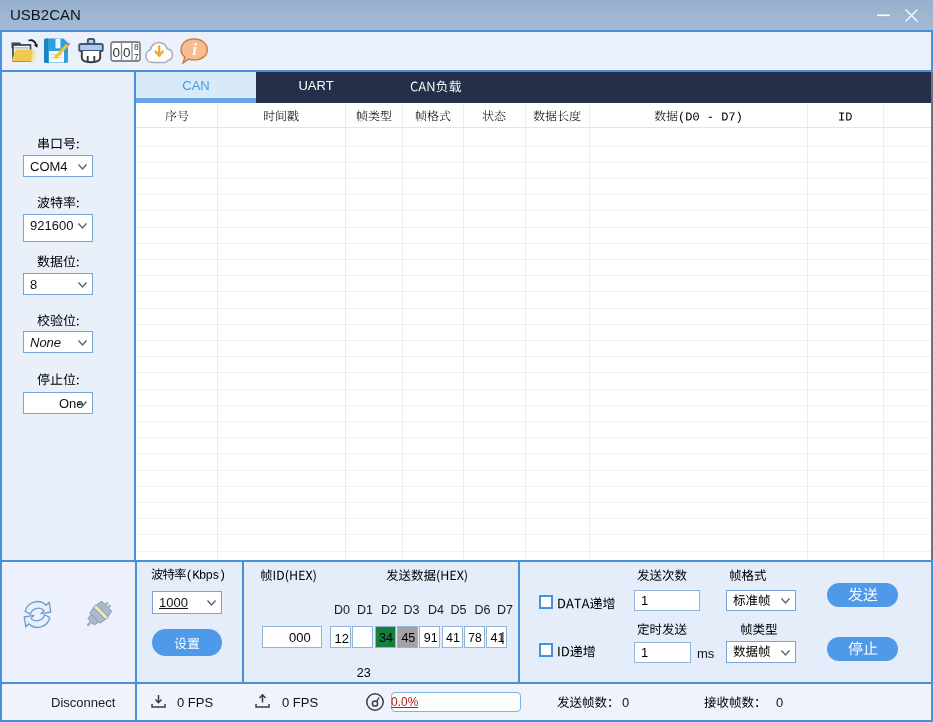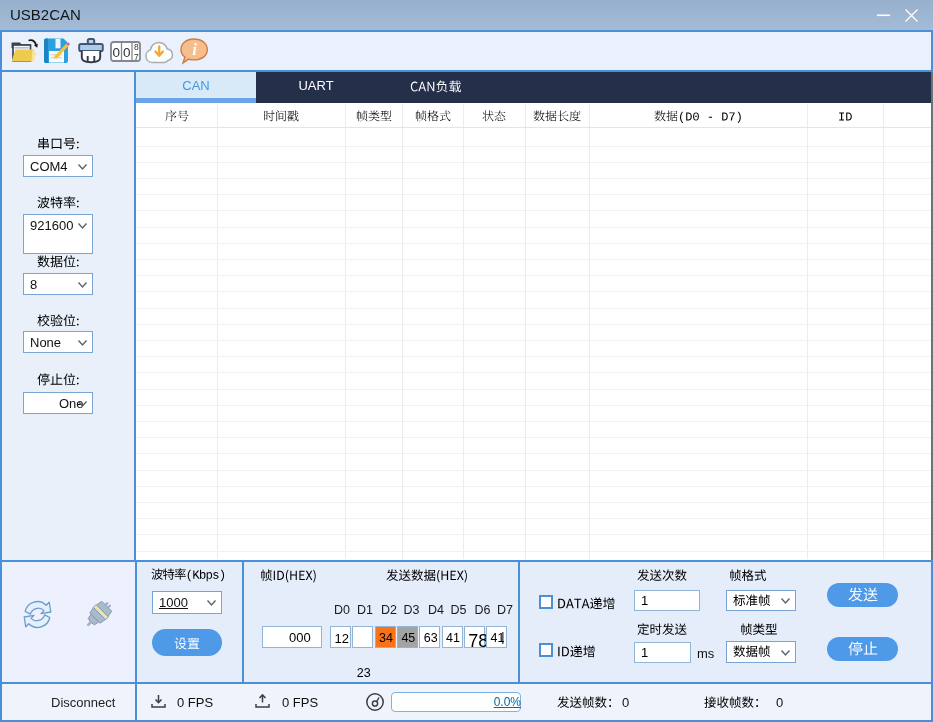--- a/index.html
+++ b/index.html
@@ -67,21 +67,21 @@
       <div style="position:absolute;left:6px;top:0;height:20px;display:flex;align-items:center;">
         <span style="font-size:13px;color:#111;">COM4</span>
       </div>
       <svg style="position:absolute;right:4px;top:7px" width="11" height="8" viewBox="0 0 11 8">
         <path d="M1.5 1.5 L5.5 6 L9.5 1.5" fill="none" stroke="#5a6470" stroke-width="1.4"></path>
       </svg>
     </div>
 <div style="position:absolute;left:36.693px;top:195px;"><svg width="44" height="17" viewBox="0 -12.3 44 17" style="overflow:visible">
         <path fill="#000" d="M1.2 -10.1C2.0 -9.7 3.0 -9.0 3.4 -8.6L4.0 -9.4C3.5 -9.8 2.5 -10.4 1.8 -10.8ZM0.5 -6.6C1.3 -6.2 2.3 -5.6 2.8 -5.2L3.4 -6.0C2.8 -6.4 1.8 -7.0 1.0 -7.3ZM0.8 0.3 1.7 0.9C2.3 -0.3 3.1 -2.0 3.7 -3.3L2.9 -3.9C2.3 -2.4 1.4 -0.7 0.8 0.3ZM7.8 -8.1V-5.8H5.5V-8.1ZM4.6 -9.0V-5.7C4.6 -3.9 4.5 -1.3 3.0 0.5C3.3 0.6 3.7 0.9 3.8 1.0C5.1 -0.6 5.5 -3.0 5.5 -5.0H5.9C6.4 -3.6 7.0 -2.4 7.9 -1.5C7.0 -0.7 6.0 -0.1 4.8 0.3C5.0 0.4 5.3 0.8 5.4 1.1C6.6 0.7 7.7 0.0 8.6 -0.8C9.5 0.0 10.6 0.7 11.9 1.0C12.1 0.8 12.3 0.4 12.6 0.2C11.3 -0.1 10.2 -0.7 9.3 -1.5C10.3 -2.5 11.1 -3.9 11.5 -5.6L10.9 -5.9L10.7 -5.8H8.7V-8.1H11.2C11.0 -7.5 10.7 -6.9 10.5 -6.5L11.3 -6.2C11.7 -6.9 12.1 -8.0 12.4 -8.9L11.7 -9.1L11.6 -9.0H8.7V-10.9H7.8V-9.0ZM6.8 -5.0H10.3C9.9 -3.8 9.3 -2.9 8.6 -2.1C7.8 -2.9 7.2 -3.9 6.8 -5.0Z M18.9 -2.8C19.6 -2.1 20.3 -1.2 20.5 -0.6L21.3 -1.1C21.0 -1.7 20.3 -2.6 19.7 -3.2ZM21.3 -10.9V-9.5H18.8V-8.6H21.3V-7.0H18.1V-6.0H22.9V-4.5H18.3V-3.6H22.9V-0.2C22.9 0.0 22.9 0.1 22.7 0.1C22.5 0.1 21.7 0.1 21.0 0.1C21.1 0.3 21.2 0.8 21.3 1.0C22.3 1.0 22.9 1.0 23.3 0.9C23.8 0.7 23.9 0.4 23.9 -0.2V-3.6H25.4V-4.5H23.9V-6.0H25.5V-7.0H22.3V-8.6H24.9V-9.5H22.3V-10.9ZM14.3 -9.9C14.1 -8.3 13.9 -6.6 13.5 -5.5C13.7 -5.4 14.1 -5.2 14.3 -5.1C14.5 -5.7 14.6 -6.5 14.8 -7.3H15.8V-4.1C14.9 -3.9 14.2 -3.7 13.6 -3.5L13.8 -2.5L15.8 -3.1V1.0H16.7V-3.4L18.0 -3.9L18.0 -4.8L16.7 -4.4V-7.3H17.9V-8.2H16.7V-10.9H15.8V-8.2H14.9C15.0 -8.7 15.0 -9.3 15.1 -9.8Z M36.8 -8.4C36.3 -7.8 35.5 -7.1 34.9 -6.7L35.6 -6.2C36.2 -6.6 37.0 -7.3 37.6 -7.9ZM26.7 -4.4 27.2 -3.6C28.1 -4.0 29.1 -4.6 30.1 -5.1L30.0 -5.9C28.8 -5.3 27.5 -4.7 26.7 -4.4ZM27.1 -7.8C27.8 -7.3 28.7 -6.7 29.1 -6.3L29.8 -6.9C29.3 -7.3 28.5 -7.9 27.8 -8.3ZM34.8 -5.3C35.7 -4.8 36.8 -4.0 37.4 -3.5L38.1 -4.0C37.5 -4.6 36.4 -5.3 35.5 -5.8ZM26.7 -2.6V-1.7H32.0V1.0H33.0V-1.7H38.4V-2.6H33.0V-3.7H32.0V-2.6ZM31.7 -10.8C31.9 -10.5 32.1 -10.1 32.3 -9.8H26.9V-8.9H31.7C31.3 -8.2 30.9 -7.7 30.7 -7.5C30.5 -7.3 30.3 -7.1 30.1 -7.1C30.2 -6.9 30.3 -6.5 30.4 -6.3C30.6 -6.4 30.9 -6.4 32.4 -6.5C31.7 -5.9 31.2 -5.4 30.9 -5.2C30.5 -4.8 30.1 -4.6 29.9 -4.5C30.0 -4.3 30.1 -3.9 30.1 -3.7C30.4 -3.8 30.9 -3.9 34.3 -4.2C34.4 -4.0 34.6 -3.7 34.6 -3.5L35.4 -3.9C35.1 -4.5 34.5 -5.4 33.9 -6.1L33.2 -5.8C33.4 -5.5 33.6 -5.2 33.8 -4.9L31.5 -4.7C32.6 -5.6 33.8 -6.8 34.8 -8.0L34.0 -8.4C33.8 -8.1 33.4 -7.7 33.1 -7.4L31.5 -7.3C31.9 -7.7 32.3 -8.3 32.7 -8.9H38.2V-9.8H33.4C33.2 -10.1 32.9 -10.6 32.6 -11.0Z M40.8 -5.1C41.3 -5.1 41.7 -5.4 41.7 -6.0C41.7 -6.5 41.3 -6.9 40.8 -6.9C40.3 -6.9 39.9 -6.5 39.9 -6.0C39.9 -5.4 40.3 -5.1 40.8 -5.1ZM40.8 0.2C41.3 0.2 41.7 -0.2 41.7 -0.7C41.7 -1.3 41.3 -1.6 40.8 -1.6C40.3 -1.6 39.9 -1.3 39.9 -0.7C39.9 -0.2 40.3 0.2 40.8 0.2Z"></path>
       </svg></div>
-<div style="position:absolute;left:23px;top:214px;width:70px;height:40px;background:#fff;border:1px solid #78a5d3;box-sizing:border-box;">
+<div style="position:absolute;left:23px;top:214px;width:70px;height:28px;background:#fff;border:1px solid #78a5d3;box-sizing:border-box;">
       <div style="position:absolute;left:6px;top:0;height:20px;display:flex;align-items:center;">
         <span style="font-size:13px;color:#111;">921600</span>
       </div>
       <svg style="position:absolute;right:4px;top:7px" width="11" height="8" viewBox="0 0 11 8">
         <path d="M1.5 1.5 L5.5 6 L9.5 1.5" fill="none" stroke="#5a6470" stroke-width="1.4"></path>
       </svg>
     </div>
 <div style="position:absolute;left:36.693px;top:254px;"><svg width="44" height="17" viewBox="0 -12.3 44 17" style="overflow:visible">
         <path fill="#000" d="M5.8 -10.7C5.5 -10.2 5.1 -9.4 4.8 -8.9L5.4 -8.6C5.8 -9.1 6.2 -9.7 6.6 -10.3ZM1.1 -10.3C1.5 -9.8 1.8 -9.0 1.9 -8.6L2.7 -8.9C2.6 -9.4 2.2 -10.1 1.9 -10.6ZM5.3 -3.4C5.0 -2.7 4.6 -2.1 4.1 -1.6C3.6 -1.9 3.1 -2.1 2.6 -2.3C2.8 -2.7 3.0 -3.0 3.2 -3.4ZM1.4 -2.0C2.1 -1.7 2.8 -1.4 3.4 -1.1C2.6 -0.5 1.6 -0.1 0.5 0.2C0.7 0.4 0.9 0.7 1.0 0.9C2.2 0.6 3.3 0.1 4.2 -0.7C4.7 -0.4 5.1 -0.1 5.4 0.1L6.0 -0.6C5.7 -0.8 5.3 -1.0 4.9 -1.2C5.6 -2.0 6.1 -2.9 6.4 -4.0L5.9 -4.2L5.7 -4.2H3.6L3.9 -4.9L3.0 -5.0C2.9 -4.8 2.8 -4.5 2.7 -4.2H0.9V-3.4H2.3C2.0 -2.9 1.7 -2.4 1.4 -2.0ZM3.3 -10.9V-8.5H0.7V-7.7H3.0C2.4 -6.9 1.4 -6.0 0.5 -5.7C0.7 -5.5 0.9 -5.1 1.0 -4.9C1.8 -5.3 2.7 -6.1 3.3 -6.8V-5.3H4.3V-7.0C4.9 -6.6 5.7 -6.0 6.0 -5.7L6.5 -6.4C6.2 -6.6 5.1 -7.3 4.4 -7.7H6.9V-8.5H4.3V-10.9ZM8.2 -10.8C7.9 -8.5 7.3 -6.3 6.3 -5.0C6.5 -4.8 6.8 -4.5 7.0 -4.4C7.3 -4.9 7.6 -5.4 7.9 -6.1C8.2 -4.8 8.5 -3.6 9.0 -2.6C8.3 -1.4 7.3 -0.4 5.9 0.3C6.0 0.5 6.3 0.9 6.4 1.1C7.7 0.4 8.7 -0.5 9.5 -1.7C10.2 -0.6 11.0 0.3 12.0 0.9C12.1 0.7 12.4 0.3 12.6 0.2C11.5 -0.4 10.7 -1.4 10.0 -2.6C10.7 -3.9 11.2 -5.5 11.4 -7.5H12.3V-8.4H8.6C8.8 -9.1 9.0 -9.9 9.1 -10.7ZM10.5 -7.5C10.3 -6.0 10.0 -4.7 9.5 -3.6C9.0 -4.8 8.7 -6.1 8.4 -7.5Z M19.3 -3.1V1.1H20.1V0.5H24.2V1.0H25.1V-3.1H22.5V-4.7H25.5V-5.6H22.5V-7.0H25.0V-10.3H18.1V-6.4C18.1 -4.4 18.0 -1.5 16.7 0.5C16.9 0.6 17.3 0.9 17.5 1.0C18.6 -0.6 18.9 -2.8 19.0 -4.7H21.6V-3.1ZM19.1 -9.5H24.1V-7.8H19.1ZM19.1 -7.0H21.6V-5.6H19.1L19.1 -6.4ZM20.1 -0.3V-2.3H24.2V-0.3ZM15.2 -10.9V-8.3H13.5V-7.4H15.2V-4.5C14.5 -4.3 13.9 -4.1 13.4 -4.0L13.6 -3.1L15.2 -3.5V-0.2C15.2 0.0 15.1 0.1 14.9 0.1C14.8 0.1 14.3 0.1 13.7 0.1C13.8 0.3 14.0 0.7 14.0 0.9C14.8 1.0 15.3 0.9 15.6 0.8C16.0 0.6 16.1 0.4 16.1 -0.2V-3.8L17.6 -4.3L17.4 -5.2L16.1 -4.8V-7.4H17.6V-8.3H16.1V-10.9Z M30.8 -8.6V-7.6H37.9V-8.6ZM31.7 -6.6C32.0 -4.8 32.4 -2.4 32.5 -1.0L33.5 -1.3C33.4 -2.7 33.0 -5.0 32.5 -6.8ZM33.4 -10.8C33.7 -10.1 33.9 -9.3 34.0 -8.7L35.0 -9.0C34.9 -9.5 34.6 -10.4 34.3 -11.0ZM30.2 -0.4V0.5H38.4V-0.4H35.7C36.2 -2.2 36.7 -4.7 37.1 -6.7L36.1 -6.9C35.8 -5.0 35.3 -2.2 34.8 -0.4ZM29.7 -10.9C29.0 -8.9 27.8 -6.9 26.5 -5.7C26.7 -5.5 26.9 -5.0 27.1 -4.7C27.5 -5.2 27.9 -5.7 28.3 -6.3V1.0H29.3V-7.8C29.8 -8.7 30.3 -9.6 30.6 -10.6Z M40.8 -5.1C41.3 -5.1 41.7 -5.4 41.7 -6.0C41.7 -6.5 41.3 -6.9 40.8 -6.9C40.3 -6.9 39.9 -6.5 39.9 -6.0C39.9 -5.4 40.3 -5.1 40.8 -5.1ZM40.8 0.2C41.3 0.2 41.7 -0.2 41.7 -0.7C41.7 -1.3 41.3 -1.6 40.8 -1.6C40.3 -1.6 39.9 -1.3 39.9 -0.7C39.9 -0.2 40.3 0.2 40.8 0.2Z"></path>
       </svg></div>
@@ -89,21 +89,21 @@
       <div style="position:absolute;left:6px;top:0;height:20px;display:flex;align-items:center;">
         <span style="font-size:13px;color:#111;">8</span>
       </div>
       <svg style="position:absolute;right:4px;top:7px" width="11" height="8" viewBox="0 0 11 8">
         <path d="M1.5 1.5 L5.5 6 L9.5 1.5" fill="none" stroke="#5a6470" stroke-width="1.4"></path>
       </svg>
     </div>
 <div style="position:absolute;left:36.693px;top:313px;"><svg width="44" height="17" viewBox="0 -12.3 44 17" style="overflow:visible">
         <path fill="#000" d="M6.9 -7.8C6.5 -6.9 5.6 -5.7 4.8 -5.0C5.0 -4.9 5.3 -4.6 5.5 -4.5C6.3 -5.2 7.2 -6.3 7.8 -7.4ZM9.3 -7.3C10.2 -6.5 11.2 -5.3 11.6 -4.5L12.3 -5.1C11.9 -5.9 10.9 -7.0 10.0 -7.8ZM7.5 -10.6C7.9 -10.2 8.3 -9.5 8.5 -9.0H5.2V-8.1H12.3V-9.0H8.6L9.4 -9.4C9.2 -9.9 8.7 -10.5 8.3 -11.0ZM9.9 -5.5C9.6 -4.4 9.2 -3.5 8.6 -2.7C7.9 -3.5 7.4 -4.4 7.1 -5.4L6.2 -5.2C6.7 -4.0 7.2 -2.9 8.0 -1.9C7.1 -1.0 6.0 -0.3 4.7 0.3C4.9 0.5 5.2 0.8 5.3 1.1C6.6 0.5 7.7 -0.3 8.6 -1.2C9.5 -0.3 10.6 0.5 11.9 1.0C12.0 0.7 12.3 0.3 12.6 0.1C11.3 -0.3 10.1 -1.0 9.2 -2.0C9.9 -2.9 10.5 -4.0 10.8 -5.2ZM2.5 -10.9V-8.2H0.8V-7.3H2.3C2.0 -5.5 1.2 -3.4 0.4 -2.3C0.6 -2.1 0.8 -1.6 0.9 -1.4C1.5 -2.3 2.1 -3.8 2.5 -5.3V1.0H3.4V-5.5C3.8 -4.8 4.2 -3.9 4.4 -3.4L5.0 -4.2C4.7 -4.6 3.7 -6.3 3.4 -6.7V-7.3H4.9V-8.2H3.4V-10.9Z M13.4 -1.9 13.6 -1.1C14.6 -1.4 15.8 -1.7 17.0 -2.0L16.9 -2.8C15.6 -2.5 14.3 -2.1 13.4 -1.9ZM19.9 -6.9V-6.0H23.8V-6.9ZM19.1 -4.7C19.4 -3.7 19.8 -2.4 19.9 -1.6L20.7 -1.8C20.6 -2.6 20.2 -3.9 19.8 -4.9ZM21.4 -5.0C21.6 -4.1 21.8 -2.8 21.9 -1.9L22.7 -2.0C22.6 -2.9 22.4 -4.2 22.1 -5.1ZM14.4 -8.5C14.3 -7.1 14.1 -5.2 14.0 -4.0H17.5C17.3 -1.4 17.1 -0.3 16.8 -0.0C16.7 0.1 16.6 0.1 16.4 0.1C16.1 0.1 15.5 0.1 14.9 0.1C15.0 0.3 15.1 0.6 15.1 0.9C15.8 0.9 16.4 0.9 16.7 0.9C17.1 0.9 17.3 0.8 17.6 0.5C18.0 0.1 18.1 -1.1 18.4 -4.4C18.4 -4.6 18.4 -4.8 18.4 -4.8L17.5 -4.8H17.4C17.5 -6.2 17.7 -8.6 17.8 -10.3H13.8V-9.5H16.9C16.8 -7.9 16.7 -6.1 16.5 -4.8H14.9C15.0 -5.9 15.1 -7.3 15.2 -8.5ZM21.7 -11.0C20.9 -9.2 19.4 -7.6 17.9 -6.6C18.1 -6.4 18.3 -6.0 18.5 -5.8C19.7 -6.7 20.9 -7.9 21.8 -9.3C22.7 -8.1 24.0 -6.7 25.2 -5.9C25.3 -6.1 25.5 -6.5 25.7 -6.8C24.5 -7.5 23.0 -8.9 22.2 -10.2L22.5 -10.7ZM18.7 -0.5V0.4H25.3V-0.5H23.3C23.9 -1.7 24.7 -3.4 25.2 -4.7L24.3 -5.0C23.9 -3.6 23.1 -1.7 22.5 -0.5Z M30.8 -8.6V-7.6H37.9V-8.6ZM31.7 -6.6C32.0 -4.8 32.4 -2.4 32.5 -1.0L33.5 -1.3C33.4 -2.7 33.0 -5.0 32.5 -6.8ZM33.4 -10.8C33.7 -10.1 33.9 -9.3 34.0 -8.7L35.0 -9.0C34.9 -9.5 34.6 -10.4 34.3 -11.0ZM30.2 -0.4V0.5H38.4V-0.4H35.7C36.2 -2.2 36.7 -4.7 37.1 -6.7L36.1 -6.9C35.8 -5.0 35.3 -2.2 34.8 -0.4ZM29.7 -10.9C29.0 -8.9 27.8 -6.9 26.5 -5.7C26.7 -5.5 26.9 -5.0 27.1 -4.7C27.5 -5.2 27.9 -5.7 28.3 -6.3V1.0H29.3V-7.8C29.8 -8.7 30.3 -9.6 30.6 -10.6Z M40.8 -5.1C41.3 -5.1 41.7 -5.4 41.7 -6.0C41.7 -6.5 41.3 -6.9 40.8 -6.9C40.3 -6.9 39.9 -6.5 39.9 -6.0C39.9 -5.4 40.3 -5.1 40.8 -5.1ZM40.8 0.2C41.3 0.2 41.7 -0.2 41.7 -0.7C41.7 -1.3 41.3 -1.6 40.8 -1.6C40.3 -1.6 39.9 -1.3 39.9 -0.7C39.9 -0.2 40.3 0.2 40.8 0.2Z"></path>
       </svg></div>
-<div style="position:absolute;left:23px;top:331px;width:70px;height:22px;background:#fff;border:1px solid #78a5d3;box-sizing:border-box;">
+<div style="position:absolute;left:23px;top:331px;width:70px;height:22px;background:#fff;border:1px solid #78a5d3;box-sizing:border-box;font-style:italic;">
       <div style="position:absolute;left:6px;top:0;height:20px;display:flex;align-items:center;">
         <span style="font-size:13px;color:#111;">None</span>
       </div>
       <svg style="position:absolute;right:4px;top:7px" width="11" height="8" viewBox="0 0 11 8">
         <path d="M1.5 1.5 L5.5 6 L9.5 1.5" fill="none" stroke="#5a6470" stroke-width="1.4"></path>
       </svg>
     </div>
 <div style="position:absolute;left:36.693px;top:372px;"><svg width="44" height="17" viewBox="0 -12.3 44 17" style="overflow:visible">
         <path fill="#000" d="M6.1 -7.5H10.3V-6.4H6.1ZM5.2 -8.2V-5.7H11.3V-8.2ZM4.0 -4.9V-2.8H4.9V-4.1H11.5V-2.8H12.4V-4.9ZM7.3 -10.7C7.5 -10.4 7.7 -10.1 7.8 -9.8H4.2V-8.9H12.4V-9.8H8.9C8.7 -10.1 8.5 -10.6 8.2 -11.0ZM5.2 -3.1V-2.3H7.7V-0.1C7.7 0.1 7.7 0.1 7.5 0.2C7.3 0.2 6.5 0.2 5.8 0.1C5.9 0.4 6.0 0.7 6.1 1.0C7.1 1.0 7.7 1.0 8.2 0.9C8.6 0.7 8.7 0.5 8.7 -0.0V-2.3H11.2V-3.1ZM3.4 -10.9C2.7 -8.9 1.6 -7.0 0.4 -5.7C0.6 -5.5 0.9 -5.0 1.0 -4.7C1.3 -5.2 1.7 -5.6 2.1 -6.2V1.0H3.0V-7.6C3.5 -8.6 3.9 -9.6 4.3 -10.6Z M15.4 -8.0V-0.6H13.6V0.4H25.3V-0.6H20.5V-5.6H24.8V-6.6H20.5V-10.9H19.5V-0.6H16.4V-8.0Z M30.8 -8.6V-7.6H37.9V-8.6ZM31.7 -6.6C32.0 -4.8 32.4 -2.4 32.5 -1.0L33.5 -1.3C33.4 -2.7 33.0 -5.0 32.5 -6.8ZM33.4 -10.8C33.7 -10.1 33.9 -9.3 34.0 -8.7L35.0 -9.0C34.9 -9.5 34.6 -10.4 34.3 -11.0ZM30.2 -0.4V0.5H38.4V-0.4H35.7C36.2 -2.2 36.7 -4.7 37.1 -6.7L36.1 -6.9C35.8 -5.0 35.3 -2.2 34.8 -0.4ZM29.7 -10.9C29.0 -8.9 27.8 -6.9 26.5 -5.7C26.7 -5.5 26.9 -5.0 27.1 -4.7C27.5 -5.2 27.9 -5.7 28.3 -6.3V1.0H29.3V-7.8C29.8 -8.7 30.3 -9.6 30.6 -10.6Z M40.8 -5.1C41.3 -5.1 41.7 -5.4 41.7 -6.0C41.7 -6.5 41.3 -6.9 40.8 -6.9C40.3 -6.9 39.9 -6.5 39.9 -6.0C39.9 -5.4 40.3 -5.1 40.8 -5.1ZM40.8 0.2C41.3 0.2 41.7 -0.2 41.7 -0.7C41.7 -1.3 41.3 -1.6 40.8 -1.6C40.3 -1.6 39.9 -1.3 39.9 -0.7C39.9 -0.2 40.3 0.2 40.8 0.2Z"></path>
       </svg></div>
@@ -242,34 +242,34 @@
 <div class="t" style="left:497px;top:603px;font-size:12.5px;color:#1a1a1a;">D7</div>
 <div style="position:absolute;left:262px;top:626px;width:60px;height:22px;background:#fff;border:1px solid #92b4d6;box-sizing:border-box;">
       <span class="t" style="left:5px;top:3px;font-size:13px;margin-left:21px;">000</span>
     </div>
 <div style="position:absolute;left:330.0px;top:626px;width:21px;height:22px;background:#fff;border:1px solid #92b4d6;box-sizing:border-box;">
       <span class="t" style="left:3.5px;top:4px;font-size:13px;">12</span>
     </div>
 <div style="position:absolute;left:352.3px;top:626px;width:21px;height:22px;background:#fff;border:1px solid #92b4d6;box-sizing:border-box;">
       <span class="t" style="left:3.5px;top:4px;font-size:12.5px;margin-top:35px;">23</span>
     </div>
-<div style="position:absolute;left:374.6px;top:626px;width:21px;height:22px;background:#f97316;border:1px solid #92b4d6;box-sizing:border-box;">
+<div style="position:absolute;left:374.6px;top:626px;width:21px;height:22px;background:#15803d;border:1px solid #92b4d6;box-sizing:border-box;">
       <span class="t" style="left:3.5px;top:4px;font-size:12.5px;">34</span>
     </div>
 <div style="position:absolute;left:396.9px;top:626px;width:21px;height:22px;background:#a3a3a3;border:1px solid #92b4d6;box-sizing:border-box;">
       <span class="t" style="left:3.5px;top:4px;font-size:12.5px;">45</span>
     </div>
 <div style="position:absolute;left:419.2px;top:626px;width:21px;height:22px;background:#fff;border:1px solid #92b4d6;box-sizing:border-box;">
-      <span class="t" style="left:3.5px;top:4px;font-size:12.5px;">63</span>
+      <span class="t" style="left:3.5px;top:4px;font-size:12.5px;">91</span>
     </div>
 <div style="position:absolute;left:441.5px;top:626px;width:21px;height:22px;background:#fff;border:1px solid #92b4d6;box-sizing:border-box;">
       <span class="t" style="left:3.5px;top:4px;font-size:12.5px;">41</span>
     </div>
 <div style="position:absolute;left:463.8px;top:626px;width:21px;height:22px;background:#fff;border:1px solid #92b4d6;box-sizing:border-box;">
-      <span class="t" style="left:3.5px;top:4px;font-size:18px;">78</span>
+      <span class="t" style="left:3.5px;top:4px;font-size:12px;">78</span>
     </div>
 <div style="position:absolute;left:486.1px;top:626px;width:21px;height:22px;background:#fff;border:1px solid #92b4d6;box-sizing:border-box;">
       <span class="t" style="left:3.5px;top:4px;font-size:12.5px;">41</span>
       <span style="position:absolute;right:1.5px;top:3px;font-size:12.5px;">|</span>
     </div>
 <div style="position:absolute;left:637px;top:568px;"><svg width="51" height="16" viewBox="0 -11.9 51 16" style="overflow:visible">
         <path fill="#000" d="M8.4 -9.9C9.0 -9.3 9.7 -8.5 10.0 -8.0L10.8 -8.5C10.4 -9.0 9.7 -9.8 9.1 -10.3ZM1.8 -6.5C1.9 -6.7 2.4 -6.8 3.1 -6.8H4.9C4.1 -4.2 2.7 -2.1 0.4 -0.7C0.6 -0.6 1.0 -0.2 1.1 0.0C2.7 -1.0 3.9 -2.3 4.8 -3.8C5.3 -2.9 5.9 -2.1 6.6 -1.4C5.6 -0.6 4.3 -0.1 3.0 0.2C3.2 0.4 3.4 0.8 3.5 1.0C4.9 0.6 6.2 0.1 7.4 -0.8C8.5 0.1 9.9 0.7 11.5 1.0C11.6 0.8 11.9 0.4 12.1 0.2C10.5 -0.1 9.2 -0.6 8.1 -1.4C9.2 -2.3 10.0 -3.6 10.6 -5.2L9.9 -5.5L9.7 -5.4H5.5C5.7 -5.8 5.8 -6.3 6.0 -6.8H11.6L11.6 -7.7H6.2C6.4 -8.5 6.6 -9.4 6.7 -10.4L5.7 -10.6C5.5 -9.5 5.4 -8.6 5.1 -7.7H2.9C3.2 -8.3 3.6 -9.2 3.8 -10.0L2.8 -10.2C2.6 -9.2 2.1 -8.2 2.0 -7.9C1.8 -7.7 1.7 -7.5 1.5 -7.4C1.6 -7.2 1.8 -6.7 1.8 -6.5ZM7.4 -1.9C6.5 -2.7 5.8 -3.5 5.3 -4.5H9.3C8.8 -3.5 8.2 -2.6 7.4 -1.9Z M17.6 -10.2C18.0 -9.5 18.5 -8.7 18.7 -8.2L19.5 -8.6C19.3 -9.1 18.8 -9.9 18.4 -10.5ZM13.5 -9.9C14.1 -9.2 14.9 -8.2 15.3 -7.6L16.1 -8.2C15.7 -8.8 14.9 -9.7 14.2 -10.4ZM22.4 -10.5C22.1 -9.8 21.6 -8.8 21.1 -8.2H16.9V-7.3H19.8V-5.9L19.8 -5.5H16.5V-4.6H19.7C19.5 -3.5 18.7 -2.4 16.6 -1.5C16.8 -1.3 17.1 -1.0 17.2 -0.8C19.1 -1.6 20.0 -2.6 20.4 -3.7C21.4 -2.7 22.6 -1.6 23.2 -0.8L23.9 -1.5C23.2 -2.3 21.8 -3.6 20.7 -4.6V-4.6H24.3V-5.5H20.8L20.8 -5.8V-7.3H24.0V-8.2H22.1C22.5 -8.8 22.9 -9.5 23.3 -10.2ZM15.6 -6.3H13.1V-5.4H14.7V-1.5C14.1 -1.3 13.5 -0.7 12.8 0.1L13.5 1.0C14.1 0.1 14.7 -0.7 15.1 -0.7C15.3 -0.7 15.8 -0.2 16.3 0.2C17.2 0.7 18.2 0.9 19.9 0.9C21.1 0.9 23.5 0.8 24.4 0.7C24.4 0.4 24.5 -0.1 24.6 -0.3C23.4 -0.2 21.5 -0.1 19.9 -0.1C18.4 -0.1 17.3 -0.2 16.5 -0.7C16.1 -0.9 15.8 -1.2 15.6 -1.3Z M25.7 -9.0C26.6 -8.5 27.6 -7.7 28.1 -7.2L28.7 -8.0C28.2 -8.5 27.1 -9.2 26.3 -9.6ZM25.5 -0.9 26.4 -0.3C27.2 -1.4 28.1 -2.8 28.9 -4.1L28.1 -4.7C27.3 -3.4 26.2 -1.8 25.5 -0.9ZM30.7 -10.5C30.3 -8.5 29.6 -6.6 28.6 -5.3C28.9 -5.2 29.3 -5.0 29.5 -4.8C30.0 -5.5 30.5 -6.4 30.9 -7.5H35.5C35.2 -6.6 34.8 -5.6 34.5 -5.0C34.8 -4.9 35.1 -4.8 35.3 -4.6C35.8 -5.5 36.3 -6.8 36.6 -8.1L36.0 -8.4L35.8 -8.4H31.2C31.4 -9.0 31.5 -9.7 31.7 -10.3ZM32.1 -6.8V-6.1C32.1 -4.3 31.8 -1.6 28.0 0.3C28.2 0.5 28.6 0.8 28.7 1.1C31.2 -0.2 32.3 -1.8 32.8 -3.3C33.5 -1.3 34.6 0.2 36.4 0.9C36.5 0.7 36.8 0.3 37.0 0.1C34.8 -0.7 33.6 -2.6 33.1 -5.1C33.1 -5.5 33.1 -5.8 33.1 -6.1V-6.8Z M43.0 -10.3C42.8 -9.8 42.4 -9.0 42.1 -8.6L42.7 -8.3C43.0 -8.7 43.5 -9.3 43.8 -9.9ZM38.6 -9.9C38.9 -9.4 39.3 -8.7 39.4 -8.3L40.1 -8.6C40.0 -9.0 39.6 -9.7 39.3 -10.2ZM42.6 -3.2C42.3 -2.6 41.9 -2.1 41.5 -1.6C41.0 -1.8 40.5 -2.1 40.0 -2.2C40.2 -2.6 40.4 -2.9 40.6 -3.2ZM38.9 -1.9C39.5 -1.7 40.2 -1.4 40.8 -1.0C40.0 -0.5 39.0 -0.1 38.0 0.2C38.2 0.4 38.4 0.7 38.5 0.9C39.6 0.6 40.7 0.1 41.6 -0.6C42.0 -0.4 42.4 -0.1 42.6 0.1L43.2 -0.5C43.0 -0.7 42.6 -1.0 42.2 -1.2C42.9 -1.9 43.4 -2.8 43.7 -3.9L43.2 -4.1L43.0 -4.0H41.0L41.2 -4.7L40.4 -4.8C40.3 -4.6 40.2 -4.3 40.1 -4.0H38.4V-3.2H39.7C39.4 -2.8 39.1 -2.3 38.9 -1.9ZM40.7 -10.5V-8.2H38.1V-7.4H40.4C39.8 -6.6 38.9 -5.8 38.0 -5.4C38.2 -5.3 38.4 -4.9 38.5 -4.7C39.3 -5.1 40.1 -5.8 40.7 -6.6V-5.1H41.6V-6.8C42.2 -6.3 43.0 -5.7 43.3 -5.4L43.8 -6.1C43.5 -6.3 42.4 -7.0 41.8 -7.4H44.1V-8.2H41.6V-10.5ZM45.4 -10.4C45.0 -8.2 44.5 -6.1 43.5 -4.8C43.7 -4.7 44.1 -4.4 44.2 -4.2C44.5 -4.7 44.8 -5.2 45.1 -5.8C45.4 -4.6 45.7 -3.5 46.2 -2.5C45.5 -1.3 44.5 -0.4 43.1 0.3C43.3 0.5 43.6 0.8 43.7 1.0C44.9 0.4 45.9 -0.5 46.6 -1.6C47.3 -0.6 48.0 0.3 49.0 0.9C49.2 0.7 49.4 0.3 49.6 0.2C48.6 -0.4 47.8 -1.3 47.1 -2.5C47.8 -3.8 48.2 -5.3 48.5 -7.2H49.4V-8.1H45.8C46.0 -8.8 46.1 -9.5 46.2 -10.3ZM47.6 -7.2C47.4 -5.8 47.1 -4.5 46.7 -3.5C46.2 -4.6 45.8 -5.9 45.6 -7.2Z"></path>
       </svg></div>
 <div style="position:absolute;left:729px;top:568px;"><svg width="38" height="16" viewBox="0 -11.9 38 16" style="overflow:visible">
         <path fill="#000" d="M8.8 -0.7C9.7 -0.2 10.9 0.5 11.4 1.0L12.0 0.4C11.4 -0.2 10.2 -0.9 9.3 -1.3ZM8.2 -5.7V-3.5C8.2 -2.2 7.9 -0.7 4.9 0.3C5.1 0.5 5.3 0.8 5.4 1.0C8.6 -0.2 9.1 -1.9 9.1 -3.5V-5.7ZM6.1 -7.4V-1.6H6.9V-6.6H10.4V-1.6H11.2V-7.4H9.0V-8.5H11.8V-9.4H9.0V-10.5H8.1V-7.4ZM1.0 -8.1V-1.6H1.7V-7.3H2.7V1.0H3.5V-7.3H4.5V-2.6C4.5 -2.5 4.4 -2.5 4.4 -2.5C4.2 -2.5 4.0 -2.5 3.7 -2.5C3.8 -2.3 4.0 -1.9 4.0 -1.7C4.4 -1.7 4.7 -1.7 4.9 -1.8C5.1 -2.0 5.2 -2.2 5.2 -2.6V-8.1H3.5V-10.5H2.7V-8.1Z M19.7 -8.3H22.4C22.1 -7.6 21.5 -6.8 20.9 -6.2C20.3 -6.8 19.9 -7.5 19.5 -8.1ZM15.0 -10.5V-7.8H13.2V-6.9H14.9C14.5 -5.2 13.7 -3.2 12.8 -2.2C13.0 -2.0 13.2 -1.6 13.3 -1.4C14.0 -2.2 14.6 -3.6 15.0 -5.0V1.0H15.9V-5.3C16.3 -4.8 16.7 -4.1 16.9 -3.7L17.5 -4.5C17.3 -4.8 16.2 -6.0 15.9 -6.4V-6.9H17.3L17.0 -6.7C17.2 -6.5 17.6 -6.2 17.8 -6.1C18.2 -6.4 18.6 -6.9 19.0 -7.4C19.4 -6.8 19.8 -6.2 20.3 -5.6C19.3 -4.7 18.0 -4.0 16.8 -3.6C16.9 -3.5 17.2 -3.1 17.3 -2.9C17.6 -3.0 17.9 -3.1 18.3 -3.3V1.0H19.1V0.5H22.6V1.0H23.6V-3.4L24.1 -3.2C24.3 -3.4 24.5 -3.8 24.7 -3.9C23.5 -4.3 22.4 -4.9 21.6 -5.6C22.5 -6.5 23.2 -7.6 23.6 -8.9L23.0 -9.2L22.9 -9.2H20.1C20.4 -9.5 20.5 -9.9 20.7 -10.3L19.8 -10.5C19.3 -9.2 18.5 -8.0 17.5 -7.1V-7.8H15.9V-10.5ZM19.1 -0.4V-2.8H22.6V-0.4ZM18.9 -3.6C19.6 -4.0 20.3 -4.5 21.0 -5.0C21.6 -4.5 22.3 -4.0 23.1 -3.6Z M33.9 -9.9C34.5 -9.4 35.3 -8.8 35.7 -8.3L36.3 -8.9C35.9 -9.3 35.1 -10.0 34.5 -10.4ZM32.1 -10.5C32.1 -9.7 32.1 -8.9 32.1 -8.2H25.7V-7.2H32.2C32.5 -2.6 33.6 1.0 35.6 1.0C36.6 1.0 36.9 0.4 37.1 -1.8C36.8 -1.9 36.5 -2.1 36.3 -2.3C36.2 -0.7 36.0 0.1 35.7 0.1C34.5 0.1 33.5 -3.0 33.2 -7.2H36.8V-8.2H33.1C33.1 -8.9 33.1 -9.7 33.1 -10.5ZM25.7 -0.3 26.0 0.6C27.6 0.3 29.9 -0.2 32.1 -0.8L32.0 -1.6L29.3 -1.0V-4.5H31.6V-5.4H26.1V-4.5H28.4V-0.8Z"></path>
@@ -336,21 +336,21 @@
 <path d="M2 11 v3 h13 v-3" fill="none" stroke="#3a3f46" stroke-width="1.5"></path>
 <path d="M8.5 9.5 v-7 M5.5 5 l3 -3.2 3 3.2" fill="none" stroke="#3a3f46" stroke-width="1.5"></path>
     </svg>
 <div class="t" style="left:282px;top:695px;font-size:13px;color:#111;">0 FPS</div>
 <svg style="position:absolute;left:365px;top:692px" width="20" height="20" viewBox="0 0 20 20">
 <circle cx="10" cy="10" r="8.2" fill="none" stroke="#3a3f46" stroke-width="1.5"></circle>
 <circle cx="10" cy="11.5" r="2.6" fill="none" stroke="#3a3f46" stroke-width="1.5"></circle>
 <path d="M11.8 9.5 L14 5.5" stroke="#3a3f46" stroke-width="1.5"></path>
     </svg>
 <div style="position:absolute;left:391px;top:692px;width:130px;height:20px;background:#fdfefe;border:1px solid #7fb2e5;border-radius:4px;box-sizing:border-box;"></div>
-<div class="t" style="left:391px;top:695px;width:130px;text-align:right;font-size:12px;color:#0369a1;text-decoration:underline;">0.0%</div>
+<div class="t" style="left:391px;top:695px;width:130px;text-align:left;font-size:12px;color:#b91c1c;text-decoration:underline;">0.0%</div>
 <div style="position:absolute;left:557px;top:695px;"><svg width="64" height="16" viewBox="0 -11.9 64 16" style="overflow:visible">
         <path fill="#000" d="M8.4 -9.9C9.0 -9.3 9.7 -8.5 10.0 -8.0L10.8 -8.5C10.4 -9.0 9.7 -9.8 9.1 -10.3ZM1.8 -6.5C1.9 -6.7 2.4 -6.8 3.1 -6.8H4.9C4.1 -4.2 2.7 -2.1 0.4 -0.7C0.6 -0.6 1.0 -0.2 1.1 0.0C2.7 -1.0 3.9 -2.3 4.8 -3.8C5.3 -2.9 5.9 -2.1 6.6 -1.4C5.6 -0.6 4.3 -0.1 3.0 0.2C3.2 0.4 3.4 0.8 3.5 1.0C4.9 0.6 6.2 0.1 7.4 -0.8C8.5 0.1 9.9 0.7 11.5 1.0C11.6 0.8 11.9 0.4 12.1 0.2C10.5 -0.1 9.2 -0.6 8.1 -1.4C9.2 -2.3 10.0 -3.6 10.6 -5.2L9.9 -5.5L9.7 -5.4H5.5C5.7 -5.8 5.8 -6.3 6.0 -6.8H11.6L11.6 -7.7H6.2C6.4 -8.5 6.6 -9.4 6.7 -10.4L5.7 -10.6C5.5 -9.5 5.4 -8.6 5.1 -7.7H2.9C3.2 -8.3 3.6 -9.2 3.8 -10.0L2.8 -10.2C2.6 -9.2 2.1 -8.2 2.0 -7.9C1.8 -7.7 1.7 -7.5 1.5 -7.4C1.6 -7.2 1.8 -6.7 1.8 -6.5ZM7.4 -1.9C6.5 -2.7 5.8 -3.5 5.3 -4.5H9.3C8.8 -3.5 8.2 -2.6 7.4 -1.9Z M17.6 -10.2C18.0 -9.5 18.5 -8.7 18.7 -8.2L19.5 -8.6C19.3 -9.1 18.8 -9.9 18.4 -10.5ZM13.5 -9.9C14.1 -9.2 14.9 -8.2 15.3 -7.6L16.1 -8.2C15.7 -8.8 14.9 -9.7 14.2 -10.4ZM22.4 -10.5C22.1 -9.8 21.6 -8.8 21.1 -8.2H16.9V-7.3H19.8V-5.9L19.8 -5.5H16.5V-4.6H19.7C19.5 -3.5 18.7 -2.4 16.6 -1.5C16.8 -1.3 17.1 -1.0 17.2 -0.8C19.1 -1.6 20.0 -2.6 20.4 -3.7C21.4 -2.7 22.6 -1.6 23.2 -0.8L23.9 -1.5C23.2 -2.3 21.8 -3.6 20.7 -4.6V-4.6H24.3V-5.5H20.8L20.8 -5.8V-7.3H24.0V-8.2H22.1C22.5 -8.8 22.9 -9.5 23.3 -10.2ZM15.6 -6.3H13.1V-5.4H14.7V-1.5C14.1 -1.3 13.5 -0.7 12.8 0.1L13.5 1.0C14.1 0.1 14.7 -0.7 15.1 -0.7C15.3 -0.7 15.8 -0.2 16.3 0.2C17.2 0.7 18.2 0.9 19.9 0.9C21.1 0.9 23.5 0.8 24.4 0.7C24.4 0.4 24.5 -0.1 24.6 -0.3C23.4 -0.2 21.5 -0.1 19.9 -0.1C18.4 -0.1 17.3 -0.2 16.5 -0.7C16.1 -0.9 15.8 -1.2 15.6 -1.3Z M33.8 -0.7C34.7 -0.2 35.9 0.5 36.4 1.0L37.0 0.4C36.4 -0.2 35.2 -0.9 34.3 -1.3ZM33.2 -5.7V-3.5C33.2 -2.2 32.9 -0.7 29.9 0.3C30.1 0.5 30.3 0.8 30.4 1.0C33.6 -0.2 34.1 -1.9 34.1 -3.5V-5.7ZM31.1 -7.4V-1.6H31.9V-6.6H35.4V-1.6H36.2V-7.4H34.0V-8.5H36.8V-9.4H34.0V-10.5H33.1V-7.4ZM25.9 -8.1V-1.6H26.7V-7.3H27.6V1.0H28.4V-7.3H29.4V-2.6C29.4 -2.5 29.4 -2.5 29.4 -2.5C29.2 -2.5 29.0 -2.5 28.7 -2.5C28.8 -2.3 28.9 -1.9 29.0 -1.7C29.4 -1.7 29.7 -1.7 29.9 -1.8C30.1 -2.0 30.2 -2.2 30.2 -2.6V-8.1H28.4V-10.5H27.6V-8.1Z M43.0 -10.3C42.8 -9.8 42.4 -9.0 42.1 -8.6L42.7 -8.3C43.0 -8.7 43.5 -9.3 43.8 -9.9ZM38.6 -9.9C38.9 -9.4 39.3 -8.7 39.4 -8.3L40.1 -8.6C40.0 -9.0 39.6 -9.7 39.3 -10.2ZM42.6 -3.2C42.3 -2.6 41.9 -2.1 41.5 -1.6C41.0 -1.8 40.5 -2.1 40.0 -2.2C40.2 -2.6 40.4 -2.9 40.6 -3.2ZM38.9 -1.9C39.5 -1.7 40.2 -1.4 40.8 -1.0C40.0 -0.5 39.0 -0.1 38.0 0.2C38.2 0.4 38.4 0.7 38.5 0.9C39.6 0.6 40.7 0.1 41.6 -0.6C42.0 -0.4 42.4 -0.1 42.6 0.1L43.2 -0.5C43.0 -0.7 42.6 -1.0 42.2 -1.2C42.9 -1.9 43.4 -2.8 43.7 -3.9L43.2 -4.1L43.0 -4.0H41.0L41.2 -4.7L40.4 -4.8C40.3 -4.6 40.2 -4.3 40.1 -4.0H38.4V-3.2H39.7C39.4 -2.8 39.1 -2.3 38.9 -1.9ZM40.7 -10.5V-8.2H38.1V-7.4H40.4C39.8 -6.6 38.9 -5.8 38.0 -5.4C38.2 -5.3 38.4 -4.9 38.5 -4.7C39.3 -5.1 40.1 -5.8 40.7 -6.6V-5.1H41.6V-6.8C42.2 -6.3 43.0 -5.7 43.3 -5.4L43.8 -6.1C43.5 -6.3 42.4 -7.0 41.8 -7.4H44.1V-8.2H41.6V-10.5ZM45.4 -10.4C45.0 -8.2 44.5 -6.1 43.5 -4.8C43.7 -4.7 44.1 -4.4 44.2 -4.2C44.5 -4.7 44.8 -5.2 45.1 -5.8C45.4 -4.6 45.7 -3.5 46.2 -2.5C45.5 -1.3 44.5 -0.4 43.1 0.3C43.3 0.5 43.6 0.8 43.7 1.0C44.9 0.4 45.9 -0.5 46.6 -1.6C47.3 -0.6 48.0 0.3 49.0 0.9C49.2 0.7 49.4 0.3 49.6 0.2C48.6 -0.4 47.8 -1.3 47.1 -2.5C47.8 -3.8 48.2 -5.3 48.5 -7.2H49.4V-8.1H45.8C46.0 -8.8 46.1 -9.5 46.2 -10.3ZM47.6 -7.2C47.4 -5.8 47.1 -4.5 46.7 -3.5C46.2 -4.6 45.8 -5.9 45.6 -7.2Z M53.1 -6.1C53.6 -6.1 54.1 -6.4 54.1 -7.0C54.1 -7.6 53.6 -8.0 53.1 -8.0C52.6 -8.0 52.2 -7.6 52.2 -7.0C52.2 -6.4 52.6 -6.1 53.1 -6.1ZM53.1 0.1C53.6 0.1 54.1 -0.3 54.1 -0.9C54.1 -1.5 53.6 -1.8 53.1 -1.8C52.6 -1.8 52.2 -1.5 52.2 -0.9C52.2 -0.3 52.6 0.1 53.1 0.1Z"></path>
       </svg></div>
 <div class="t" style="left:622px;top:695px;font-size:13px;color:#111;">0</div>
 <div style="position:absolute;left:704px;top:695px;"><svg width="64" height="16" viewBox="0 -11.9 64 16" style="overflow:visible">
         <path fill="#000" d="M5.7 -7.9C6.1 -7.4 6.4 -6.7 6.6 -6.3L7.4 -6.7C7.2 -7.1 6.8 -7.7 6.4 -8.2ZM2.0 -10.5V-8.0H0.5V-7.1H2.0V-4.3C1.4 -4.2 0.8 -4.0 0.4 -3.9L0.6 -2.9L2.0 -3.4V-0.1C2.0 0.1 1.9 0.1 1.8 0.1C1.7 0.1 1.2 0.1 0.7 0.1C0.8 0.3 1.0 0.7 1.0 1.0C1.7 1.0 2.2 0.9 2.5 0.8C2.8 0.6 2.9 0.4 2.9 -0.1V-3.7L4.1 -4.1L4.0 -5.0L2.9 -4.6V-7.1H4.1V-8.0H2.9V-10.5ZM7.1 -10.3C7.3 -9.9 7.5 -9.6 7.7 -9.2H4.8V-8.4H11.6V-9.2H8.7C8.5 -9.6 8.2 -10.0 8.0 -10.4ZM9.6 -8.2C9.4 -7.6 8.9 -6.8 8.6 -6.3H4.4V-5.5H11.9V-6.3H9.5C9.8 -6.8 10.2 -7.4 10.5 -8.0ZM9.6 -3.3C9.3 -2.5 8.9 -1.9 8.4 -1.4C7.7 -1.6 7.0 -1.9 6.3 -2.1C6.5 -2.5 6.8 -2.9 7.1 -3.3ZM5.0 -1.7C5.8 -1.5 6.7 -1.1 7.6 -0.8C6.7 -0.3 5.5 0.0 4.0 0.2C4.2 0.4 4.3 0.7 4.4 1.0C6.2 0.7 7.6 0.3 8.5 -0.4C9.6 0.1 10.5 0.6 11.1 1.0L11.7 0.3C11.1 -0.1 10.2 -0.6 9.3 -1.0C9.9 -1.6 10.2 -2.3 10.5 -3.3H12.0V-4.1H7.5C7.7 -4.5 7.9 -4.9 8.1 -5.2L7.2 -5.4C7.0 -5.0 6.8 -4.5 6.6 -4.1H4.2V-3.3H6.1C5.7 -2.7 5.3 -2.1 5.0 -1.7Z M19.9 -7.2H22.6C22.3 -5.6 21.9 -4.2 21.3 -3.1C20.6 -4.2 20.1 -5.6 19.8 -7.0ZM19.7 -10.5C19.4 -8.3 18.7 -6.3 17.6 -5.0C17.8 -4.8 18.2 -4.4 18.3 -4.2C18.7 -4.7 19.0 -5.2 19.3 -5.8C19.7 -4.5 20.2 -3.3 20.8 -2.2C20.1 -1.2 19.1 -0.4 17.8 0.2C18.0 0.4 18.3 0.8 18.4 1.0C19.6 0.4 20.6 -0.4 21.3 -1.4C22.0 -0.4 22.9 0.4 23.9 1.0C24.0 0.7 24.3 0.4 24.6 0.2C23.5 -0.3 22.6 -1.2 21.8 -2.2C22.6 -3.6 23.2 -5.2 23.5 -7.2H24.5V-8.1H20.1C20.4 -8.8 20.5 -9.6 20.7 -10.4ZM13.7 -1.2C13.9 -1.5 14.3 -1.6 16.6 -2.5V1.0H17.5V-10.3H16.6V-3.4L14.6 -2.7V-9.1H13.7V-3.0C13.7 -2.5 13.4 -2.2 13.3 -2.1C13.4 -1.9 13.6 -1.5 13.7 -1.2Z M33.8 -0.7C34.7 -0.2 35.9 0.5 36.4 1.0L37.0 0.4C36.4 -0.2 35.2 -0.9 34.3 -1.3ZM33.2 -5.7V-3.5C33.2 -2.2 32.9 -0.7 29.9 0.3C30.1 0.5 30.3 0.8 30.4 1.0C33.6 -0.2 34.1 -1.9 34.1 -3.5V-5.7ZM31.1 -7.4V-1.6H31.9V-6.6H35.4V-1.6H36.2V-7.4H34.0V-8.5H36.8V-9.4H34.0V-10.5H33.1V-7.4ZM25.9 -8.1V-1.6H26.7V-7.3H27.6V1.0H28.4V-7.3H29.4V-2.6C29.4 -2.5 29.4 -2.5 29.4 -2.5C29.2 -2.5 29.0 -2.5 28.7 -2.5C28.8 -2.3 28.9 -1.9 29.0 -1.7C29.4 -1.7 29.7 -1.7 29.9 -1.8C30.1 -2.0 30.2 -2.2 30.2 -2.6V-8.1H28.4V-10.5H27.6V-8.1Z M43.0 -10.3C42.8 -9.8 42.4 -9.0 42.1 -8.6L42.7 -8.3C43.0 -8.7 43.5 -9.3 43.8 -9.9ZM38.6 -9.9C38.9 -9.4 39.3 -8.7 39.4 -8.3L40.1 -8.6C40.0 -9.0 39.6 -9.7 39.3 -10.2ZM42.6 -3.2C42.3 -2.6 41.9 -2.1 41.5 -1.6C41.0 -1.8 40.5 -2.1 40.0 -2.2C40.2 -2.6 40.4 -2.9 40.6 -3.2ZM38.9 -1.9C39.5 -1.7 40.2 -1.4 40.8 -1.0C40.0 -0.5 39.0 -0.1 38.0 0.2C38.2 0.4 38.4 0.7 38.5 0.9C39.6 0.6 40.7 0.1 41.6 -0.6C42.0 -0.4 42.4 -0.1 42.6 0.1L43.2 -0.5C43.0 -0.7 42.6 -1.0 42.2 -1.2C42.9 -1.9 43.4 -2.8 43.7 -3.9L43.2 -4.1L43.0 -4.0H41.0L41.2 -4.7L40.4 -4.8C40.3 -4.6 40.2 -4.3 40.1 -4.0H38.4V-3.2H39.7C39.4 -2.8 39.1 -2.3 38.9 -1.9ZM40.7 -10.5V-8.2H38.1V-7.4H40.4C39.8 -6.6 38.9 -5.8 38.0 -5.4C38.2 -5.3 38.4 -4.9 38.5 -4.7C39.3 -5.1 40.1 -5.8 40.7 -6.6V-5.1H41.6V-6.8C42.2 -6.3 43.0 -5.7 43.3 -5.4L43.8 -6.1C43.5 -6.3 42.4 -7.0 41.8 -7.4H44.1V-8.2H41.6V-10.5ZM45.4 -10.4C45.0 -8.2 44.5 -6.1 43.5 -4.8C43.7 -4.7 44.1 -4.4 44.2 -4.2C44.5 -4.7 44.8 -5.2 45.1 -5.8C45.4 -4.6 45.7 -3.5 46.2 -2.5C45.5 -1.3 44.5 -0.4 43.1 0.3C43.3 0.5 43.6 0.8 43.7 1.0C44.9 0.4 45.9 -0.5 46.6 -1.6C47.3 -0.6 48.0 0.3 49.0 0.9C49.2 0.7 49.4 0.3 49.6 0.2C48.6 -0.4 47.8 -1.3 47.1 -2.5C47.8 -3.8 48.2 -5.3 48.5 -7.2H49.4V-8.1H45.8C46.0 -8.8 46.1 -9.5 46.2 -10.3ZM47.6 -7.2C47.4 -5.8 47.1 -4.5 46.7 -3.5C46.2 -4.6 45.8 -5.9 45.6 -7.2Z M53.1 -6.1C53.6 -6.1 54.1 -6.4 54.1 -7.0C54.1 -7.6 53.6 -8.0 53.1 -8.0C52.6 -8.0 52.2 -7.6 52.2 -7.0C52.2 -6.4 52.6 -6.1 53.1 -6.1ZM53.1 0.1C53.6 0.1 54.1 -0.3 54.1 -0.9C54.1 -1.5 53.6 -1.8 53.1 -1.8C52.6 -1.8 52.2 -1.5 52.2 -0.9C52.2 -0.3 52.6 0.1 53.1 0.1Z"></path>
       </svg></div>
 <div class="t" style="left:776px;top:695px;font-size:13px;color:#111;">0</div>
 </div>
 </body></html>

